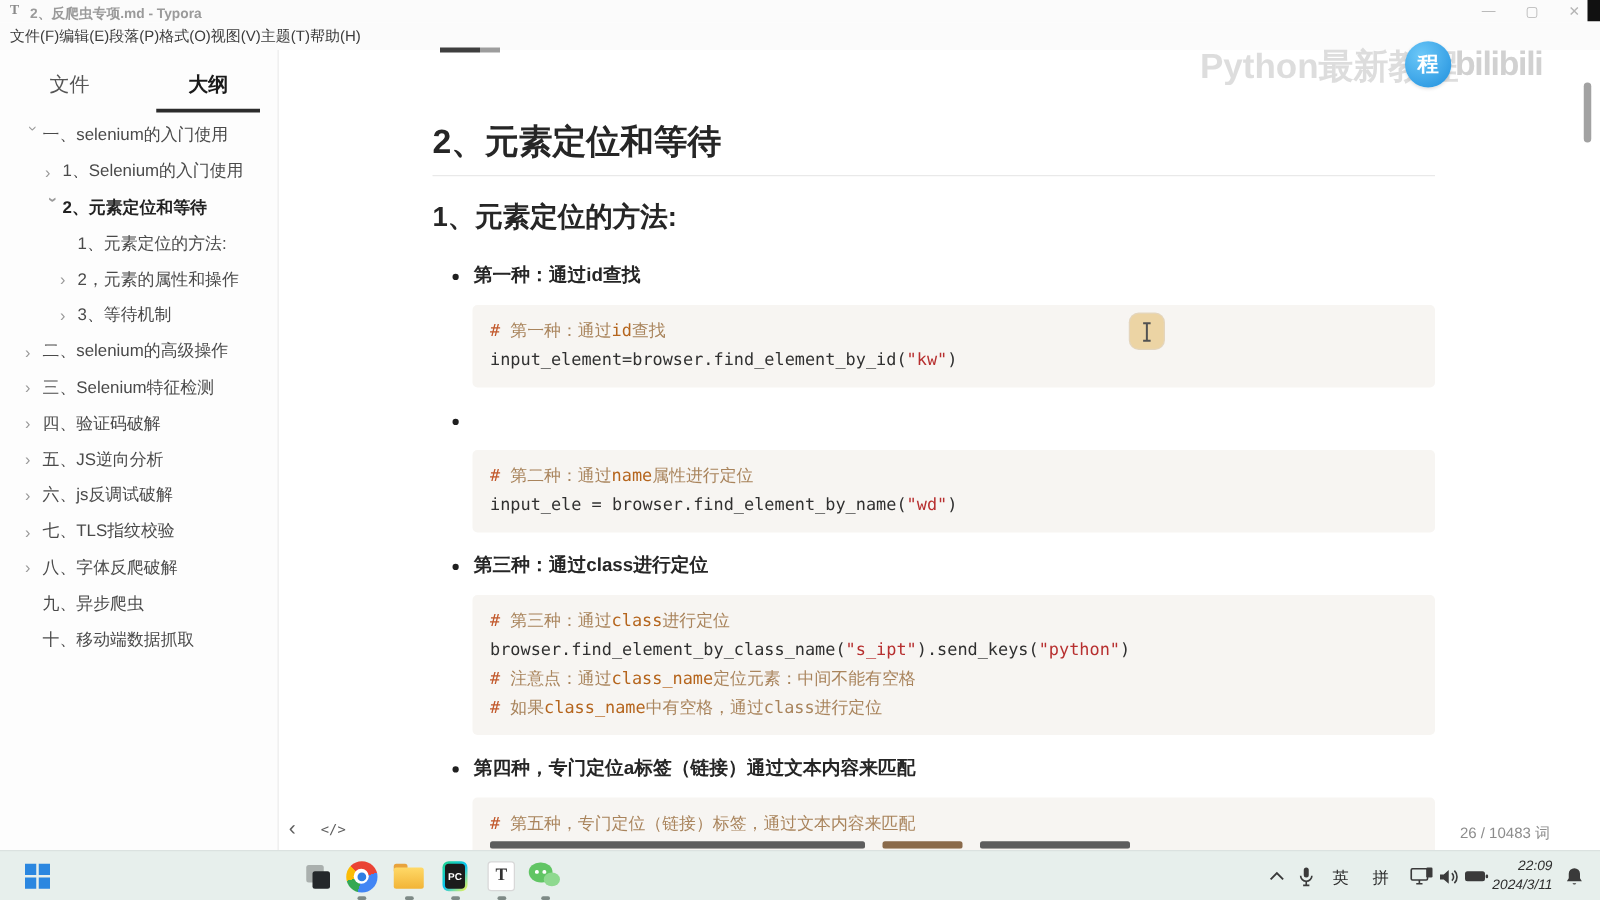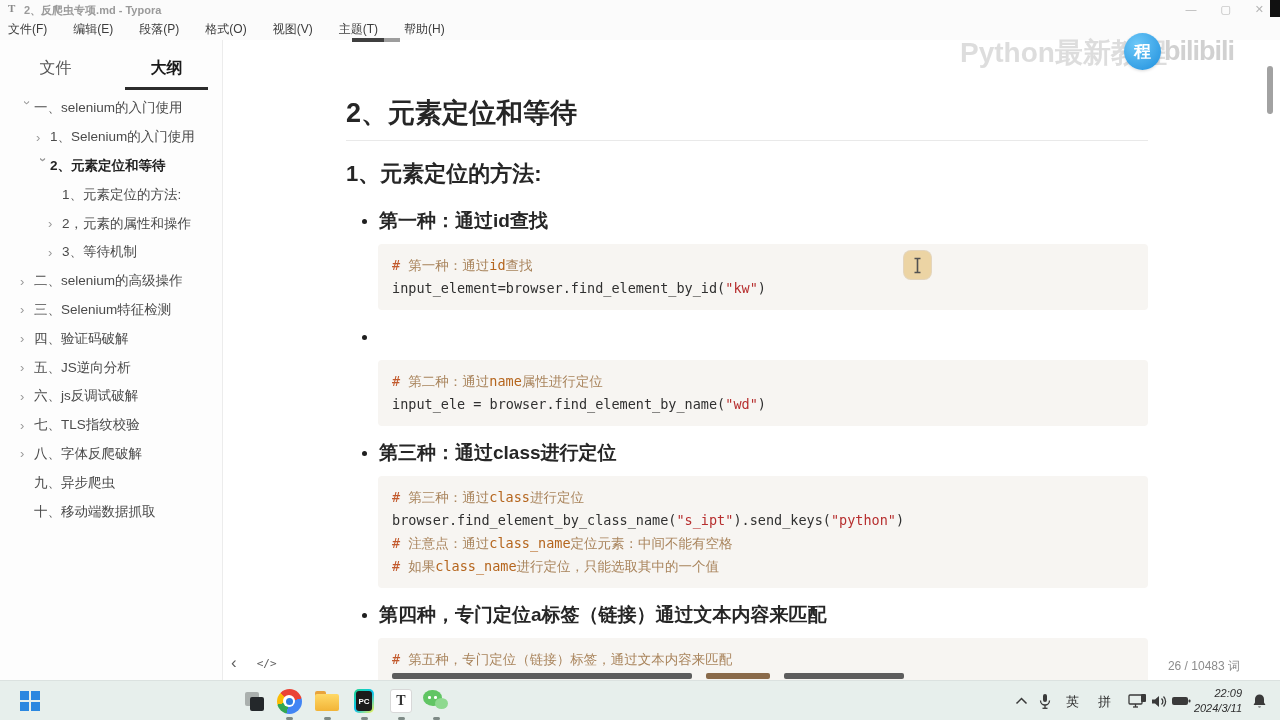--- a/index.html
+++ b/index.html
@@ -7,21 +7,21 @@
   body { font-family:"Liberation Sans","DejaVu Sans",sans-serif; }
   .screen { position:relative; width:1280px; height:720px; background:#fff; overflow:hidden; }
 
   
   .titlebar { position:absolute; top:0; left:0; width:1280px; height:18px; background:#fbfbfb; }
   .app-icon-t { position:absolute; left:8px; top:2px; font-size:11px; color:#8a8a8a; font-weight:700; font-family:"Liberation Serif",serif; }
   .win-title { position:absolute; left:24px; top:3px; font-size:11px; color:#9a9a9a;font-weight:bold; }
   .win-controls { position:absolute; right:16px; top:0; height:18px; display:flex; gap:24px; align-items:center; color:#b5b5b5; font-size:11px; }
   .win-controls span { cursor:default; }
   .black-corner { position:absolute; right:0; top:0; width:10px; height:17px; background:#111; }
-  .menubar { position:absolute; top:18px; left:0; width:1280px; height:22px; background:#fbfbfb; display:flex; align-items:center; padding-left:8px; gap:26px; }
+  .menubar { position:absolute; top:18px; left:0; width:1280px; height:22px; background:#fbfbfb; display:flex; align-items:center; padding-left:8px; }
   .menubar span { font-size:12px; color:#3c3c3c; }
 
   
   .sidebar { position:absolute; top:40px; left:0; width:222px; height:640px; background:#fdfdfd; }
   .side-divider { position:absolute; top:40px; left:222px; width:1px; height:640px; background:#ececec; }
   .side-tabs { position:absolute; top:10px; left:0; width:222px; height:36px; display:flex; }
   .side-tab { width:50%; text-align:center; font-size:16px; color:#555; padding-top:8px; position:relative; }
   .side-tab.active { font-weight:700; color:#1a1a1a; }
   .side-tab.active .tab-underline { position:absolute; left:14px; right:14px; bottom:-4px; height:3px; background:#2c2c2c; }
   .outline { position:absolute; top:54px; left:0; width:222px; }
@@ -34,21 +34,21 @@
   .chev.down { transform:rotate(90deg) translateX(-1px); transform-origin:center; }
 
   
   .doc { position:absolute; top:40px; left:346px; width:802px; }
   .smudge1 { position:absolute; top:-2px; left:6px; width:32px; height:4px; background:#3f3f3f; }
   .smudge2 { position:absolute; top:-2px; left:38px; width:16px; height:4px; background:#9d9d9d; }
   .h1 { margin-top:57px; font-size:27px; line-height:33px; font-weight:700; color:#262626; padding-bottom:10px; border-bottom:1px solid #e9e9e9; }
   .h2 { margin:18px 0 22px; font-size:22px; line-height:30px; font-weight:700; color:#262626; }
   .bullet { margin:17px 0 13px; display:flex; align-items:center; height:20px; }
   .bullet .dot { width:5px; height:5px; border-radius:50%; background:#1f1f1f; margin:0 12px 0 16px; flex:none; }
-  .bullet .btxt { font-size:19px; font-weight:700; color:#262626; line-height:20px; }
+  .bullet .btxt { font-size:15px; font-weight:700; color:#262626; line-height:20px; }
   .codeblock { margin:0 0 0 32px; width:770px; background:#f7f5f2; border-radius:4px; padding:10px 14px; font-family:"DejaVu Sans Mono","Liberation Mono",monospace; font-size:13.5px; }
   .cline { line-height:23px; height:23px; white-space:pre; }
   .sg-hash { color:#c2592c; }
   .sg-com  { color:#a9845c; }
   .sg-kw   { color:#b5651d; }
   .sg-code { color:#303030; }
   .sg-str  { color:#b72f2f; }
   .clipline { height:8px; overflow:hidden; display:flex; gap:14px; align-items:flex-start; padding-top:2px; }
   .clipline span { height:6px; border-radius:2px; }
   .clip-a { width:300px; background:#5d5d5d; }
@@ -219,21 +219,21 @@
           <div class="cline"><span class="sg-code">input_ele = browser.find_element_by_name(</span><span class="sg-str">"wd"</span><span class="sg-code">)</span></div>
         </div>
         <div class="bullet">
           <span class="dot"></span>
           <span class="btxt">第三种：通过class进行定位</span>
         </div>
         <div class="codeblock">
           <div class="cline"><span class="sg-hash"># </span><span class="sg-com">第三种：通过</span><span class="sg-kw">class</span><span class="sg-com">进行定位</span></div>
           <div class="cline"><span class="sg-code">browser.find_element_by_class_name(</span><span class="sg-str">"s_ipt"</span><span class="sg-code">).send_keys(</span><span class="sg-str">"python"</span><span class="sg-code">)</span></div>
           <div class="cline"><span class="sg-hash"># </span><span class="sg-com">注意点：通过</span><span class="sg-kw">class_name</span><span class="sg-com">定位元素：中间不能有空格</span></div>
-          <div class="cline"><span class="sg-hash"># </span><span class="sg-com">如果</span><span class="sg-kw">class_name</span><span class="sg-com">进行定位，只能选取其中的一个值</span></div>
+          <div class="cline"><span class="sg-hash"># </span><span class="sg-com">如果</span><span class="sg-kw">class_name</span><span class="sg-com">中有空格，通过class进行定位</span></div>
         </div>
         <div class="bullet">
           <span class="dot"></span>
           <span class="btxt">第四种，专门定位a标签（链接）通过文本内容来匹配</span>
         </div>
         <div class="codeblock">
           <div class="cline"><span class="sg-hash"># </span><span class="sg-com">第五种，专门定位（链接）标签，通过文本内容来匹配</span></div>
           <div class="clipline">
             <span class="clip-a"></span>
             <span class="clip-b"></span>

